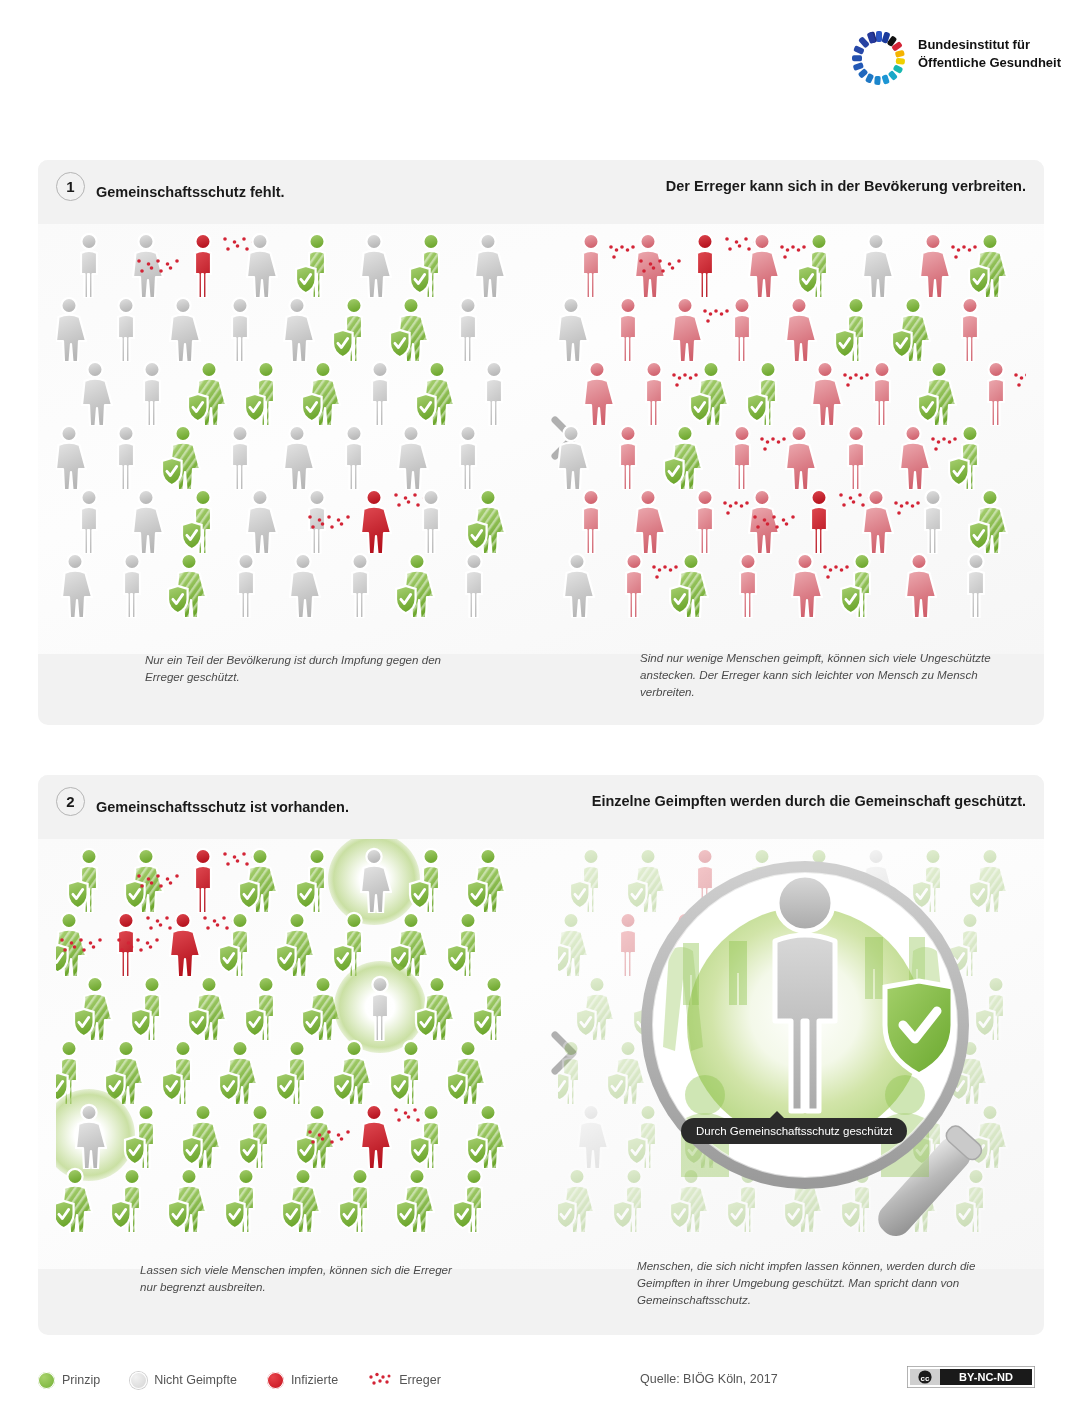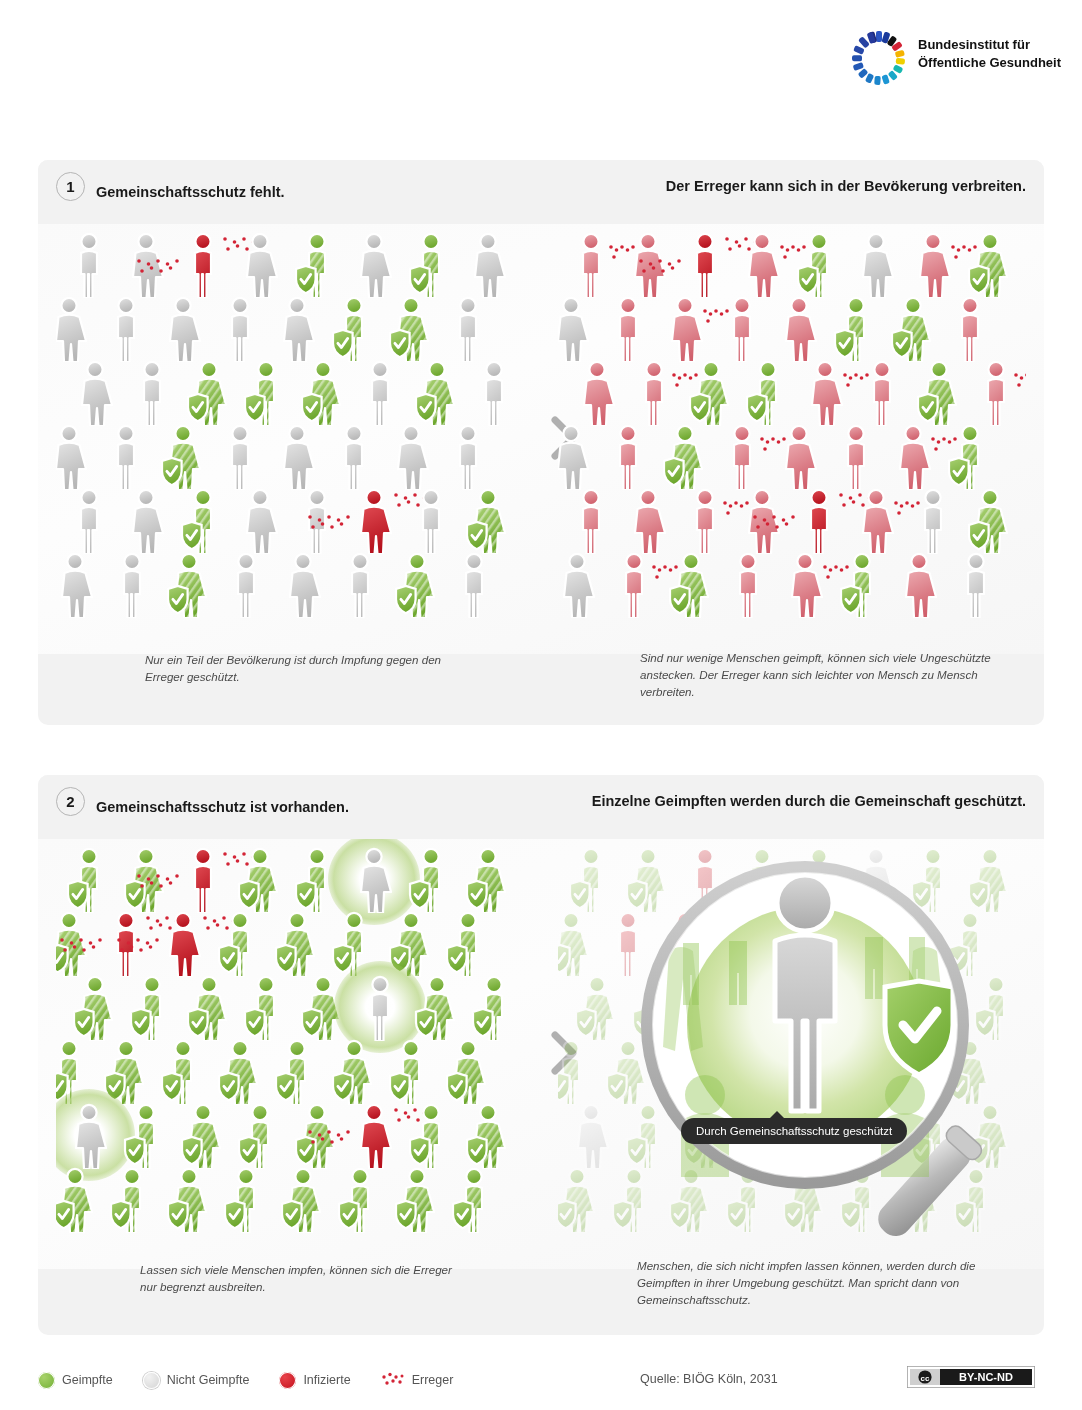--- a/index.html
+++ b/index.html
@@ -4165,21 +4165,21 @@
       </div>
     </div>
   </div>
 </div>
 <div class="caption" id="cap2l">Lassen sich viele Menschen impfen, können sich die Erreger nur begrenzt ausbreiten.</div>
 <div class="caption" id="cap2r">Menschen, die sich nicht impfen lassen können, werden durch die Geimpften in ihrer Umgebung geschützt. Man spricht dann von Gemeinschaftsschutz.</div>
 
 <div class="legend">
   <div class="leg-item">
     <div class="leg-dot leg-green"></div>
-    <div class="leg-label">Geimpfte</div>
+    <div class="leg-label">Prinzip</div>
   </div>
   <div class="leg-item">
     <div class="leg-dot leg-grey"></div>
     <div class="leg-label">Nicht Geimpfte</div>
   </div>
   <div class="leg-item">
     <div class="leg-dot leg-red"></div>
     <div class="leg-label">Infizierte</div>
   </div>
   <div class="leg-item">
@@ -4192,21 +4192,21 @@
           <circle cx="6" cy="11" r="1.7"></circle>
             <circle cx="12" cy="9" r="1.7"></circle>
             <circle cx="19" cy="10" r="1.7"></circle>
           <circle cx="21" cy="4" r="1.5"></circle>
         </g>
       </svg>
     </div>
     <div class="leg-label">Erreger</div>
   </div>
 </div>
-<div class="source">Quelle: BIÖG Köln, 2031</div>
+<div class="source">Quelle: BIÖG Köln, 2017</div>
 <div class="cc">
   <svg viewBox="0 0 128 22" width="128" height="22">
     <rect x="0" y="0" width="128" height="22" fill="#fff" stroke="#9a9a9a" stroke-width="1.5"></rect>
     <rect x="3" y="3" width="122" height="16" fill="#1a1a1a"></rect>
     <rect x="3" y="3" width="30" height="16" fill="#cfcfcf"></rect>
     <circle cx="18" cy="11" r="6.6" fill="#1a1a1a"></circle>
     <text x="18" y="14.6" font-family="Liberation Sans, sans-serif" font-size="8" font-weight="bold" fill="#ffffff" text-anchor="middle">cc</text>
     <text x="79" y="15" font-family="Liberation Sans, sans-serif" font-size="11" font-weight="bold" fill="#ffffff" text-anchor="middle">BY-NC-ND</text>
   </svg>
 </div>

